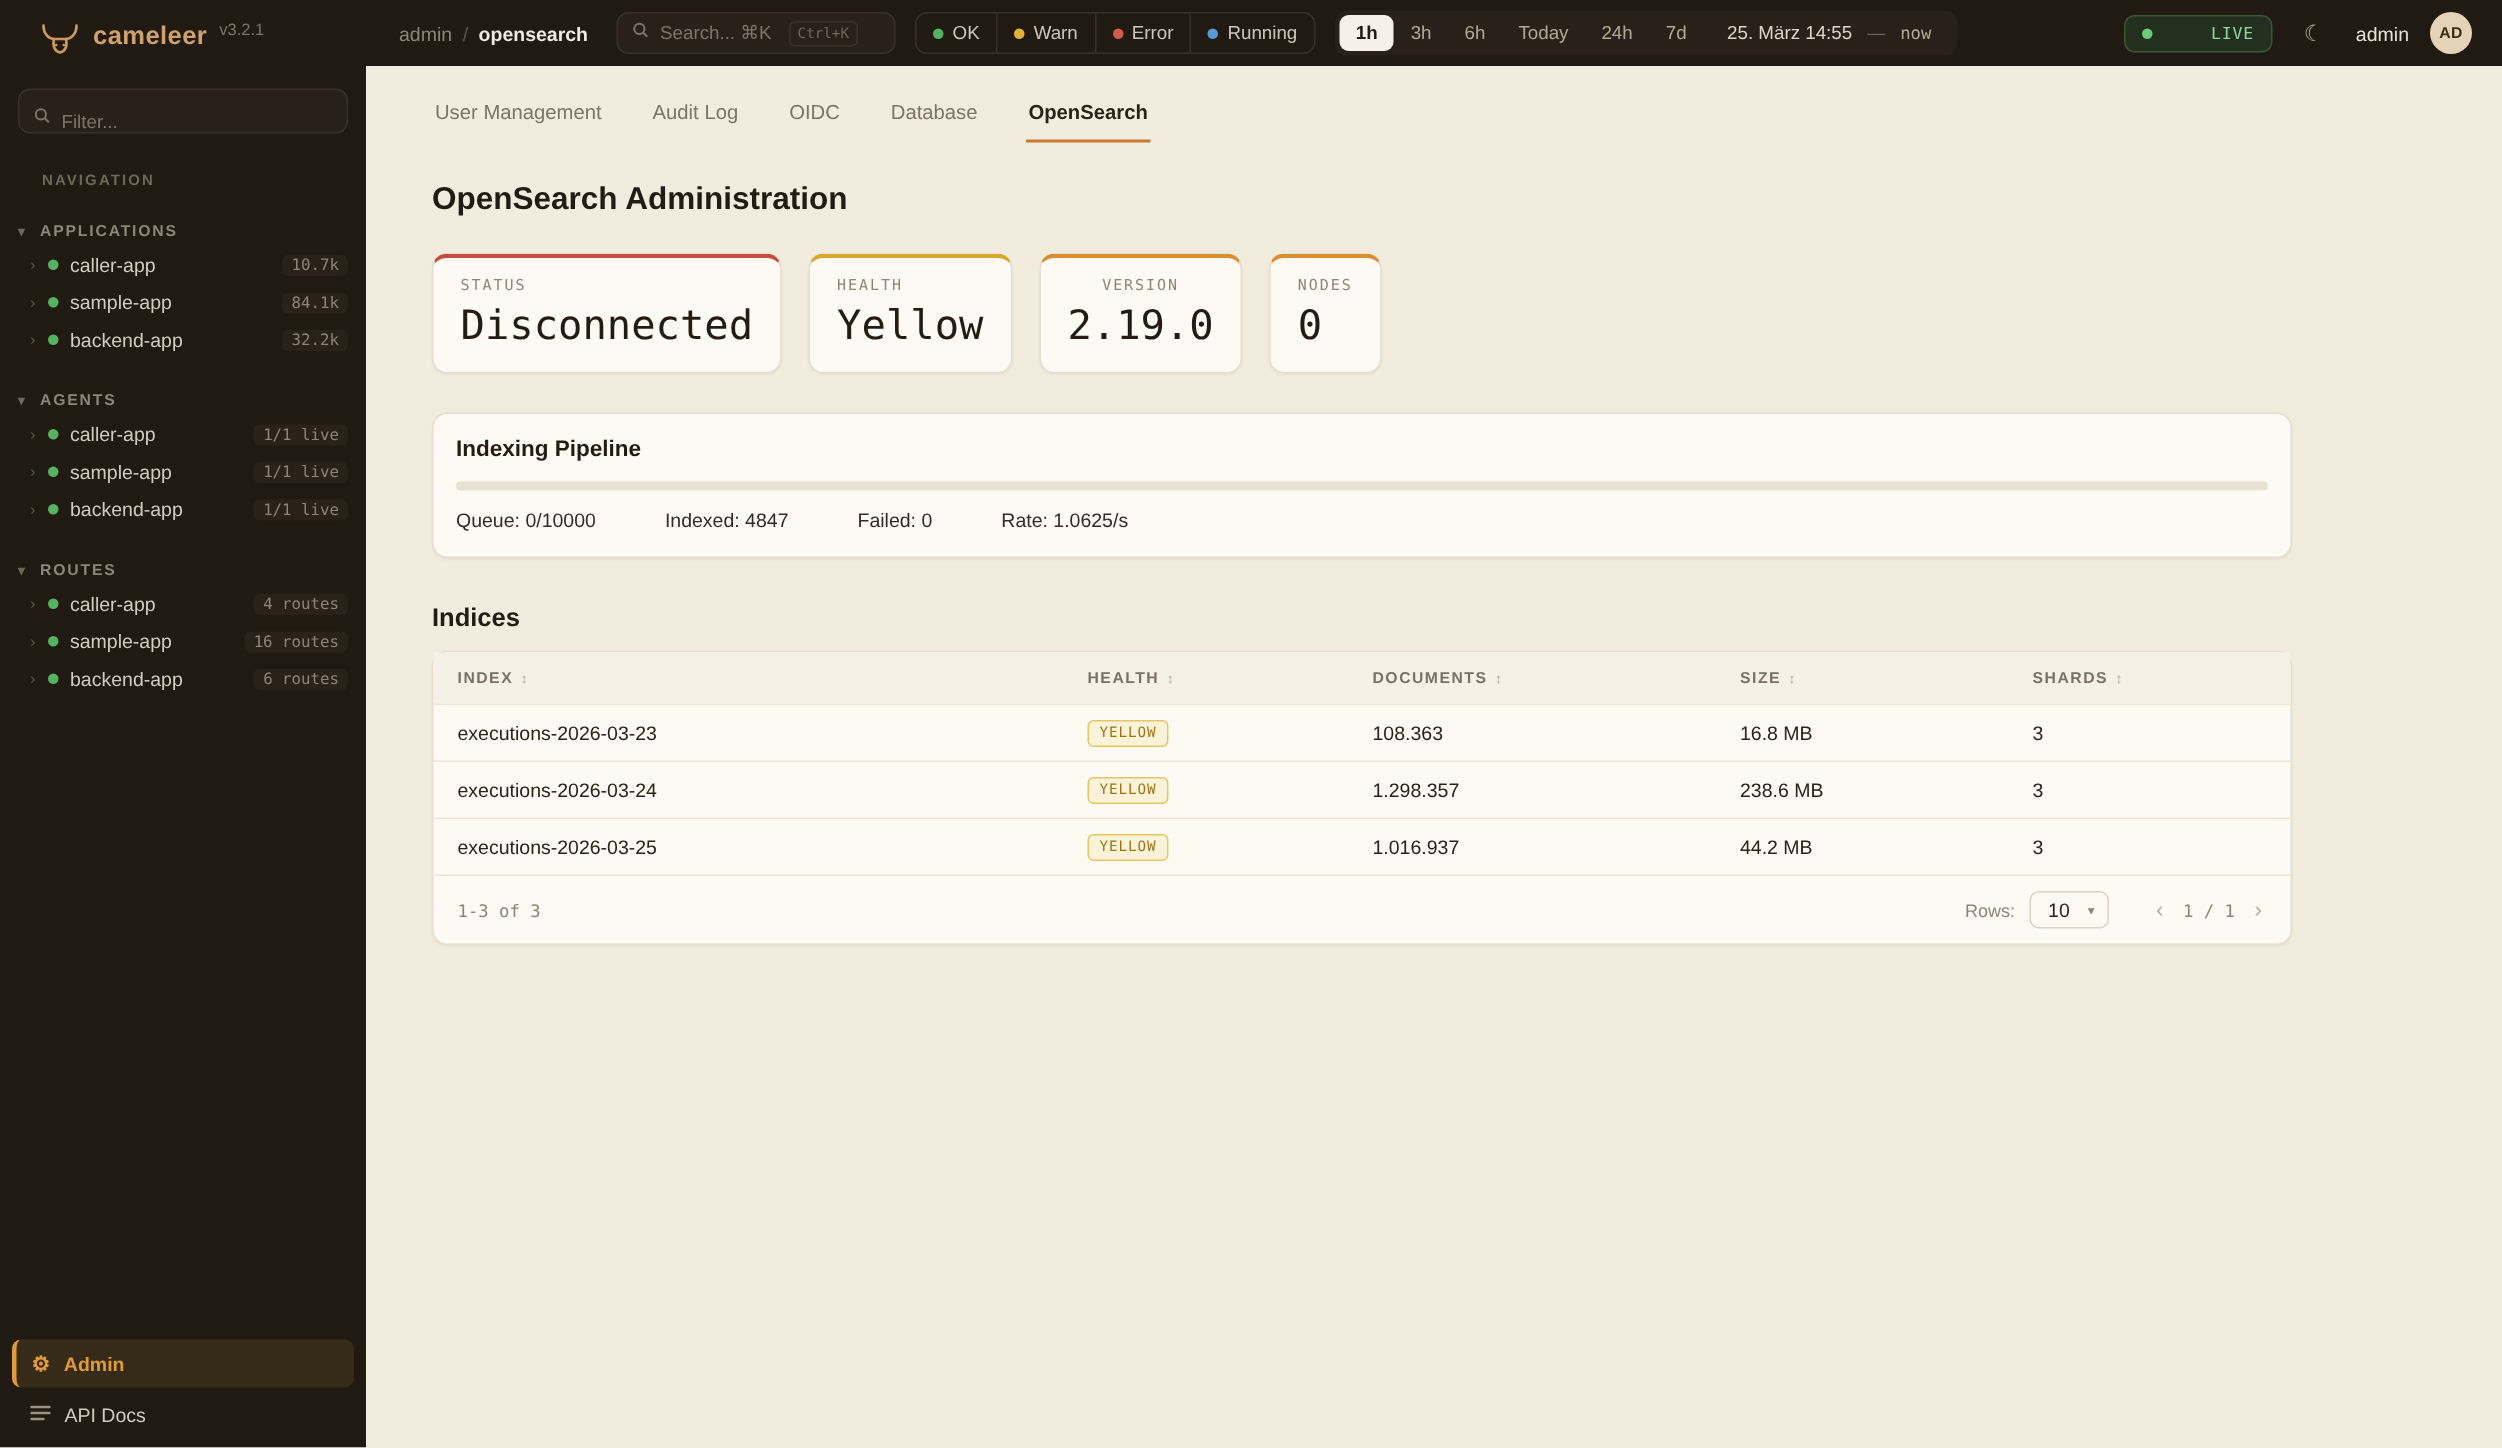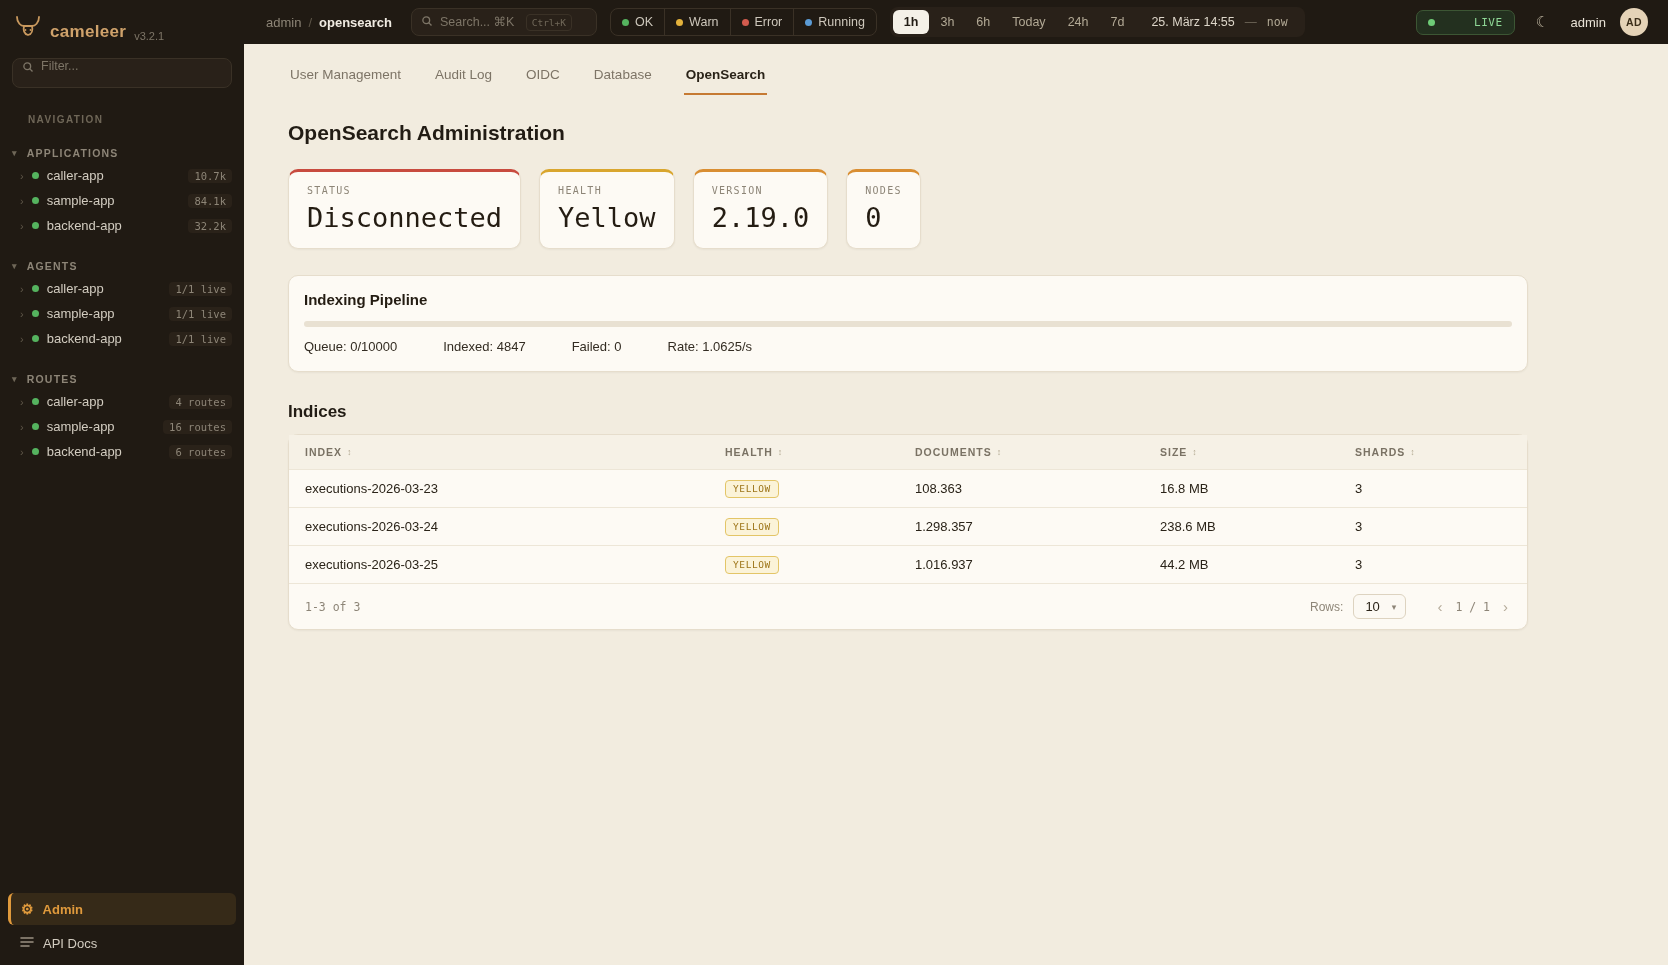--- a/index.html
+++ b/index.html
@@ -3,24 +3,24 @@
 <meta charset="utf-8">
 <style>
   * { margin:0; padding:0; box-sizing:border-box; }
   html,body { width:1668px; height:965px; }
   body { font-family:"Liberation Sans",sans-serif; background:#f2ecdf; overflow:hidden; }
 
   .app { display:flex; width:100%; height:100%; }
 
   
   .sidebar { width:244px; min-width:244px; background:#201a13; color:#d2ccc0; display:flex; flex-direction:column; }
-  .logo-row { display:flex; align-items:flex-end; gap:8px; padding:14px 14px 16px; }
+  .logo-row { display:flex; align-items:flex-start; gap:8px; padding:14px 14px 16px;margin-left:12px; }
   .logo-name { color:#cfa26b; font-size:17px; font-weight:bold; letter-spacing:.3px; }
   .logo-version { color:#7d7567; font-size:11px; }
-  .filter-box { margin:0 12px 4px; background:#292119; border:1px solid #3a3126; border-radius:8px; height:30px; display:flex; align-items:flex-start; gap:7px; padding:0 9px; }
+  .filter-box { margin:0 12px 4px; background:#292119; border:1px solid #3a3126; border-radius:8px; height:30px; display:flex; align-items:flex-end; gap:7px; padding:0 9px; }
   .filter-box input { background:transparent; border:none; outline:none; color:#d2ccc0; font-size:12.5px; width:100%; font-family:inherit; }
   .filter-box input::placeholder { color:#7d7567; }
   .nav-label { font-size:10px; letter-spacing:1.4px; color:#6f6758; padding:22px 28px 0; font-weight:bold; }
   .nav-group { margin-top:18px; }
   .nav-group-header { display:flex; align-items:center; gap:9px; padding:4px 12px; font-size:10.5px; letter-spacing:1.2px; color:#8d8577; cursor:pointer; font-weight:bold; }
   .caret { font-size:9px; color:#6f6758; }
   .nav-item { display:flex; align-items:center; gap:8px; padding:5px 12px 5px 20px; font-size:13px; cursor:pointer; }
   .nav-item .chev { color:#5f5749; font-size:11px; }
   .dot { width:7px; height:7px; border-radius:50%; background:#55b35f; flex:none; }
   .nav-item-label { color:#d2ccc0; }
@@ -296,21 +296,21 @@
 
         <div class="stat-cards">
           <div class="stat-card" style="border-top-color: rgb(200, 75, 63);">
             <div class="stat-label">STATUS</div>
             <div class="stat-value">Disconnected</div>
           </div>
           <div class="stat-card" style="border-top-color: rgb(217, 166, 46);">
             <div class="stat-label">HEALTH</div>
             <div class="stat-value">Yellow</div>
           </div>
-          <div class="stat-card" style="border-top-color: rgb(217, 142, 50);">
+          <div class="stat-card" style="border-top-color: rgb(217, 142, 50); text-align: center;">
             <div class="stat-label">VERSION</div>
             <div class="stat-value">2.19.0</div>
           </div>
           <div class="stat-card" style="border-top-color: rgb(217, 142, 50);">
             <div class="stat-label">NODES</div>
             <div class="stat-value">0</div>
           </div>
         </div>
 
         <section class="panel pipeline">

